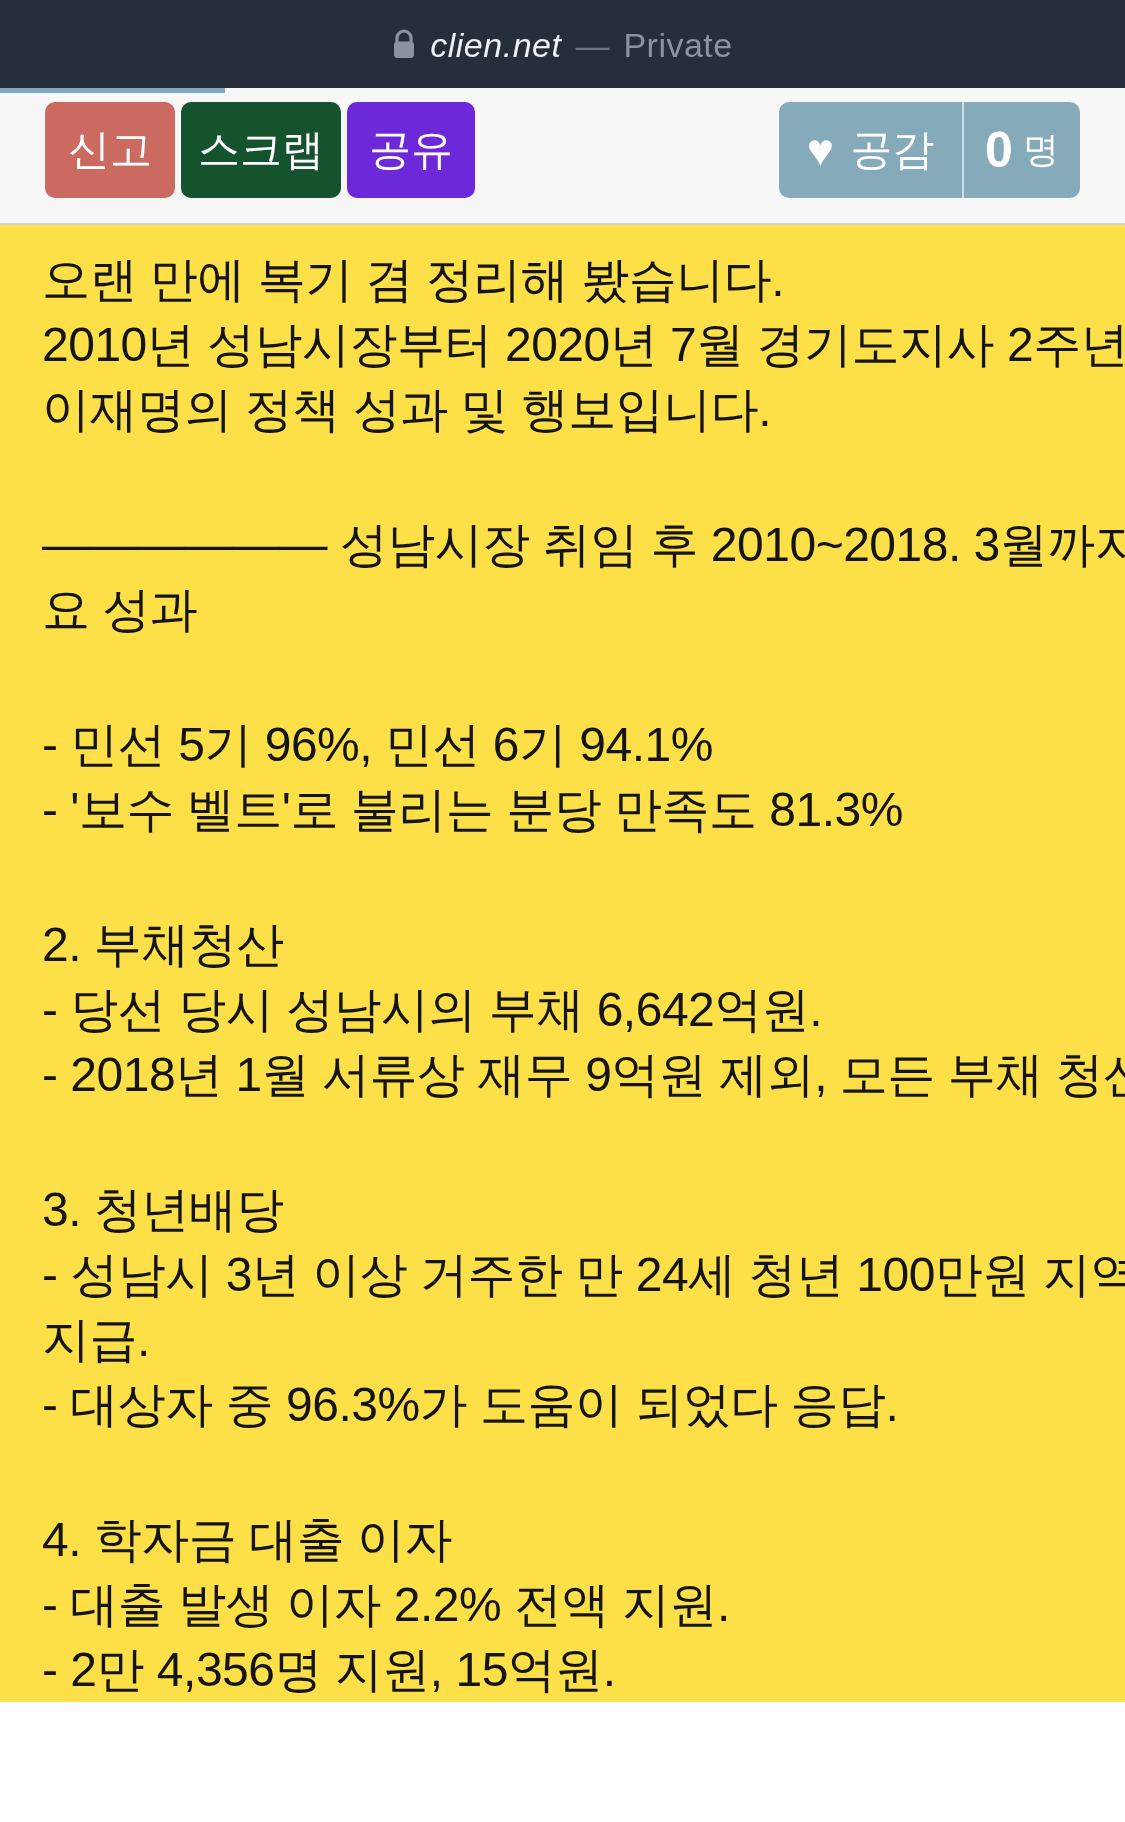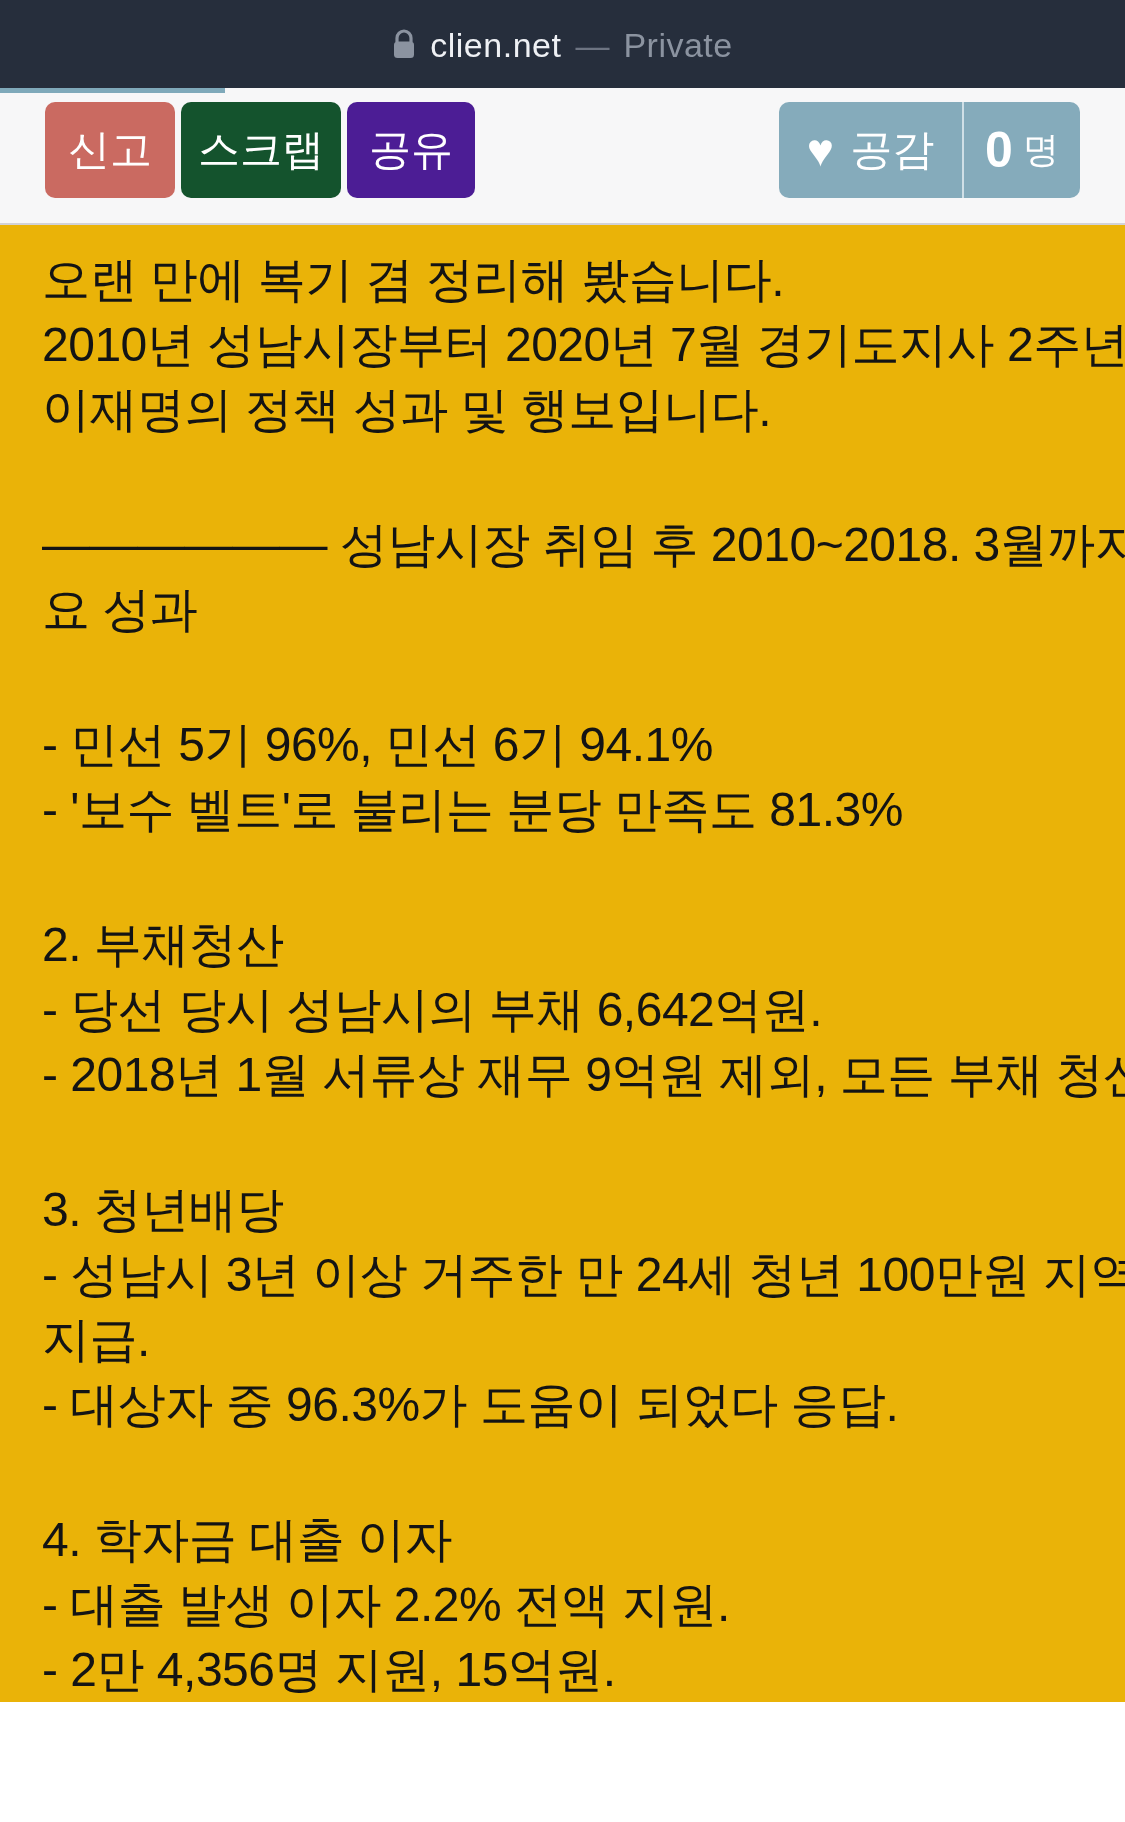--- a/index.html
+++ b/index.html
@@ -26,20 +26,21 @@
     display: flex;
     align-items: center;
     gap: 14px;
     margin-top: 2px;
   }
   .lock { display: inline-flex; }
   .site-domain {
     color: #eef0f4;
     font-size: 34px;
     letter-spacing: 0.5px;
+    font-style: italic;
   }
   .site-sep { color: #6d7482; font-size: 34px; }
   .site-privacy { color: #8b93a0; font-size: 34px; letter-spacing: 0.5px; }
 
   
   .progress {
     position: absolute;
     left: 0;
     bottom: -5px;
     height: 5px;
@@ -66,21 +67,21 @@
     font-size: 42px;
     font-family: inherit;
     display: inline-flex;
     align-items: center;
     justify-content: center;
     cursor: pointer;
     text-align: center;
   }
   .btn-report { width: 130px; background: #ca6a61; }
   .btn-scrap  { width: 160px; background: #14532d; }
-  .btn-share  { width: 128px; background: #4c1d95; }
+  .btn-share  { width: 128px; background: #6d28d9; }
 
   .like-btn {
     width: 301px;
     height: 96px;
     background: #85abbb;
     border-radius: 10px;
     display: flex;
     align-items: stretch;
     overflow: hidden;
     cursor: pointer;
@@ -102,21 +103,21 @@
     align-items: center;
     justify-content: center;
     gap: 10px;
     color: #ffffff;
   }
   .like-count { font-size: 50px; font-weight: bold; }
   .like-unit { font-size: 36px; }
 
   
   .post-body {
-    background: #eab308;
+    background: #fde047;
     padding: 22px 42px 0 42px;
     color: #141414;
   }
   .para { margin-bottom: 70px; }
   .para:last-child { margin-bottom: 0; }
   .line {
     font-size: 48px;
     line-height: 65px;
     white-space: nowrap;
     letter-spacing: -0.5px;

